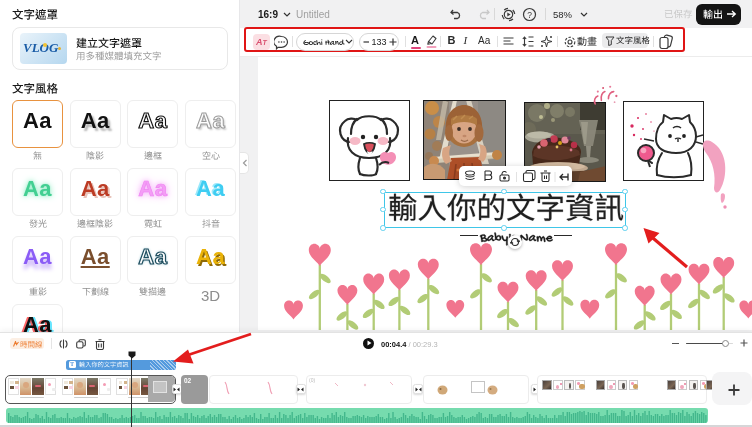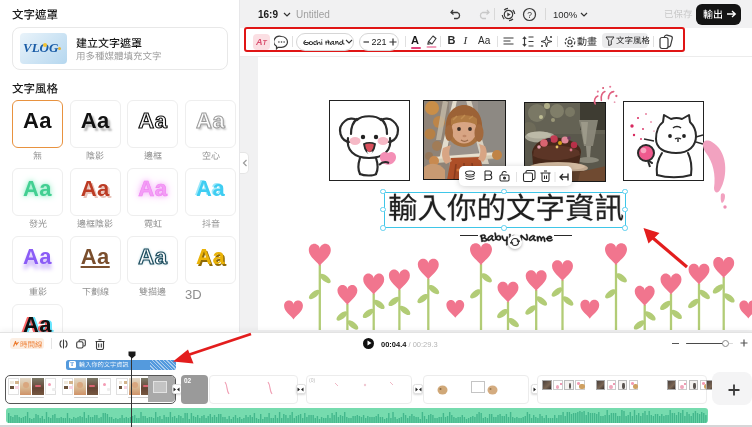--- a/index.html
+++ b/index.html
@@ -24,21 +24,21 @@
 <svg class="abs" style="left:501px;top:7px" width="15" height="15">
 <circle cx="7.5" cy="7.5" r="4.2" stroke="#3a3a3a" stroke-width="1.2" fill="none"></circle>
 <path d="M6.3 5.6 L9.6 7.5 L6.3 9.4 Z" fill="#3a3a3a"></path>
 <path d="M3.2 3 A6.2 6.2 0 0 1 7 1.3 M11.8 3 A6.2 6.2 0 0 1 13.7 7 M12 12 A6.2 6.2 0 0 1 8 13.7 M3.2 12 A6.2 6.2 0 0 1 1.3 8" stroke="#3a3a3a" stroke-width="1.2" fill="none"></path>
 </svg>
 <svg class="abs" style="left:522px;top:7px" width="15" height="15">
       <circle cx="7.5" cy="7.5" r="6" stroke="#3a3a3a" stroke-width="1.2" fill="none"></circle>
       <text x="7.5" y="10.6" font-size="8.5" font-family="Liberation Sans" fill="#3a3a3a" text-anchor="middle">?</text>
     </svg>
 <div class="abs" style="left:545px;top:8px;width:1px;height:12px;background:#d8d8d8"></div>
-<div class="abs" style="left:553px;top:9px;font-size:9.5px;color:#2a2a2a">100%</div>
+<div class="abs" style="left:553px;top:9px;font-size:9.5px;color:#2a2a2a">58%</div>
 <svg class="abs" style="left:580px;top:12px" width="8" height="6">
       <path d="M1 1 L4 4 L7 1" stroke="#333" stroke-width="1.2" fill="none"></path>
     </svg>
 <svg style="position:absolute;left:664.0px;top:7.3px;overflow:visible" width="30" height="14" viewBox="0 -10.5 30 14">
       <path d="M0.9 -7.4V-6.7H7.1V-4.2H2.1V-5.7H1.4V-1.0C1.4 0.2 1.9 0.5 3.4 0.5C3.8 0.5 6.6 0.5 7.0 0.5C8.5 0.5 8.9 -0.0 9.0 -1.8C8.8 -1.8 8.5 -1.9 8.3 -2.1C8.2 -0.5 8.0 -0.2 7.0 -0.2C6.3 -0.2 3.9 -0.2 3.4 -0.2C2.3 -0.2 2.1 -0.4 2.1 -1.0V-3.5H7.1V-3.0H7.8V-7.4Z M13.8 -6.9H17.3V-5.1H13.8ZM13.9 -2.3C13.5 -1.5 12.9 -0.7 12.3 -0.1C12.5 -0.0 12.8 0.2 12.9 0.3C13.4 -0.3 14.1 -1.2 14.5 -2.1ZM16.4 -2.0C17.0 -1.3 17.7 -0.4 18.0 0.2L18.6 -0.1C18.3 -0.7 17.6 -1.6 17.0 -2.3ZM13.1 -7.5V-4.5H15.2V-3.4H12.4V-2.7H15.2V0.8H15.9V-2.7H18.6V-3.4H15.9V-4.5H18.0V-7.5ZM12.1 -8.0C11.6 -6.5 10.7 -5.1 9.7 -4.2C9.8 -4.0 10.1 -3.6 10.1 -3.5C10.5 -3.8 10.8 -4.2 11.1 -4.7V0.7H11.8V-5.7C12.2 -6.4 12.5 -7.0 12.8 -7.7Z M24.8 -3.3V-2.5H22.2V-1.9H24.8V-0.1C24.8 0.0 24.8 0.1 24.6 0.1C24.5 0.1 23.9 0.1 23.3 0.1C23.4 0.3 23.4 0.6 23.5 0.8C24.3 0.8 24.8 0.8 25.1 0.6C25.5 0.5 25.5 0.3 25.5 -0.1V-1.9H28.1V-2.5H25.5V-3.1C26.2 -3.5 27.0 -4.1 27.5 -4.7L27.0 -5.0L26.9 -5.0H23.0V-4.3H26.2C25.8 -4.0 25.3 -3.6 24.8 -3.3ZM22.7 -8.0C22.5 -7.6 22.4 -7.2 22.2 -6.7H19.6V-6.1H22.0C21.3 -4.7 20.5 -3.5 19.3 -2.7C19.4 -2.5 19.6 -2.2 19.7 -2.1C20.1 -2.3 20.4 -2.7 20.8 -3.0V0.7H21.5V-3.9C22.0 -4.6 22.4 -5.3 22.7 -6.1H27.9V-6.7H23.0C23.2 -7.1 23.3 -7.4 23.4 -7.8Z" fill="#c6c6c6"></path>
     </svg>
 <div class="abs" style="left:696px;top:3.5px;width:45px;height:21px;background:#141414;border-radius:6px"></div>
 <svg style="position:absolute;left:703.0px;top:6.6px;overflow:visible" width="22" height="15" viewBox="0 -11.0 22 15">
       <path d="M7.5 -4.5V-0.9H8.1V-4.5ZM8.6 -4.9V-0.1C8.6 0.0 8.6 0.0 8.5 0.0C8.4 0.0 8.0 0.0 7.5 0.0C7.6 0.2 7.7 0.5 7.8 0.7C8.3 0.7 8.7 0.7 9.0 0.6C9.3 0.5 9.3 0.3 9.3 -0.1V-4.9ZM6.8 -8.5C6.2 -7.4 5.2 -6.4 4.1 -5.9C4.3 -5.7 4.6 -5.4 4.7 -5.2C5.0 -5.4 5.3 -5.6 5.6 -5.9V-5.4H8.3V-5.9C8.6 -5.7 8.9 -5.5 9.2 -5.3C9.3 -5.5 9.5 -5.8 9.8 -6.0C8.8 -6.4 8.0 -7.0 7.4 -7.9L7.5 -8.2ZM5.9 -6.1C6.3 -6.4 6.6 -6.8 7.0 -7.3C7.3 -6.8 7.7 -6.4 8.1 -6.1ZM6.3 -2.6V-1.8H5.2L5.2 -2.5V-2.6ZM6.3 -3.3H5.2V-4.0H6.3ZM4.5 -4.7V-2.6C4.5 -1.7 4.5 -0.5 4.0 0.4C4.1 0.5 4.4 0.7 4.6 0.8C4.9 0.3 5.1 -0.4 5.2 -1.1H6.3V-0.1C6.3 0.0 6.3 0.1 6.2 0.1C6.1 0.1 5.8 0.1 5.5 0.1C5.6 0.2 5.7 0.6 5.7 0.8C6.2 0.8 6.5 0.7 6.7 0.6C6.9 0.5 7.0 0.3 7.0 -0.1V-4.7ZM0.7 -5.9V-2.3H1.9V-1.6H0.4V-0.8H1.9V0.8H2.8V-0.8H4.2V-1.6H2.8V-2.3H4.0V-5.9H2.7V-6.6H4.2V-7.4H2.7V-8.4H1.9V-7.4H0.5V-6.6H1.9V-5.9ZM1.4 -3.8H2.0V-3.0H1.4ZM2.7 -3.8H3.3V-3.0H2.7ZM1.4 -5.3H2.0V-4.5H1.4ZM2.7 -5.3H3.3V-4.5H2.7Z M11.0 -3.4V0.3H18.0V0.8H19.0V-3.4H18.0V-0.7H15.5V-4.0H18.6V-7.6H17.6V-4.9H15.5V-8.4H14.4V-4.9H12.4V-7.6H11.4V-4.0H14.4V-0.7H12.0V-3.4Z" fill="#ffffff"></path>
     </svg>
@@ -60,21 +60,21 @@
 <svg style="position:absolute;left:303.0px;top:35.1px;overflow:visible" width="43" height="13" viewBox="0 -9.7 43 13">
       <path d="M2.1 -4.4Q2.2 -4.5 2.3 -4.5Q2.4 -4.5 2.5 -4.5Q2.6 -4.5 2.7 -4.5Q2.8 -4.5 2.8 -4.4Q2.9 -4.4 2.9 -4.3Q3.0 -4.2 3.0 -4.1Q3.0 -4.1 2.9 -4.0Q2.8 -3.9 2.7 -3.8Q2.5 -3.7 2.4 -3.6Q2.2 -3.5 2.1 -3.4Q2.0 -3.4 1.9 -3.3Q1.8 -3.2 1.8 -3.2Q1.7 -3.1 1.5 -2.9Q1.4 -2.8 1.4 -2.7Q1.3 -2.5 1.2 -2.4Q1.2 -2.3 1.2 -2.2Q1.2 -2.1 1.2 -2.1Q1.3 -2.1 1.3 -2.1Q1.4 -2.1 1.5 -2.1Q1.7 -2.3 2.0 -2.4Q2.3 -2.5 2.6 -2.6Q2.9 -2.7 3.2 -2.7Q3.5 -2.7 3.8 -2.7Q4.2 -2.7 4.6 -2.6Q5.0 -2.5 5.2 -2.4Q5.5 -2.2 5.6 -2.0Q5.8 -1.7 5.8 -1.4Q5.8 -1.1 5.6 -0.8Q5.4 -0.5 5.1 -0.3Q4.8 -0.1 4.3 0.1Q3.9 0.2 3.4 0.2Q2.7 0.2 2.2 0.1Q1.6 -0.1 1.2 -0.3Q0.8 -0.6 0.6 -0.9Q0.3 -1.3 0.3 -1.7Q0.3 -2.1 0.5 -2.5Q0.6 -2.9 0.8 -3.2Q1.0 -3.6 1.4 -3.9Q1.7 -4.2 2.1 -4.4ZM4.9 -1.3Q4.9 -1.4 4.8 -1.5Q4.7 -1.7 4.6 -1.7Q4.4 -1.8 4.2 -1.9Q3.9 -1.9 3.7 -1.9Q3.1 -1.9 2.6 -1.8Q2.1 -1.6 1.6 -1.4Q1.5 -1.3 1.5 -1.2Q1.5 -1.1 1.6 -1.0Q1.7 -1.0 1.8 -0.9Q2.0 -0.8 2.1 -0.8Q2.3 -0.7 2.5 -0.7Q2.7 -0.6 2.9 -0.6Q3.1 -0.6 3.4 -0.6Q3.7 -0.6 4.0 -0.6Q4.3 -0.7 4.5 -0.8Q4.7 -0.9 4.8 -1.0Q4.9 -1.1 4.9 -1.3Z M6.0 -1.4Q6.0 -1.5 6.0 -1.6Q6.0 -1.7 6.0 -1.8Q6.0 -1.9 5.9 -1.9Q5.9 -1.9 5.8 -2.0Q5.7 -2.0 5.7 -2.1Q5.6 -2.2 5.6 -2.3Q5.6 -2.4 5.6 -2.5Q5.7 -2.6 5.8 -2.7Q6.1 -2.9 6.3 -3.0Q6.6 -3.2 6.9 -3.3Q7.2 -3.4 7.4 -3.4Q7.7 -3.5 7.9 -3.5Q8.3 -3.5 8.7 -3.3Q9.1 -3.2 9.3 -2.9Q9.6 -2.7 9.8 -2.3Q9.9 -2.0 9.9 -1.6Q9.9 -1.2 9.8 -0.8Q9.6 -0.5 9.3 -0.2Q9.0 0.1 8.7 0.2Q8.3 0.4 7.9 0.4Q7.5 0.4 7.1 0.3Q6.8 0.1 6.5 -0.1Q6.2 -0.4 6.1 -0.7Q6.0 -1.0 6.0 -1.4ZM8.0 -0.4Q8.1 -0.4 8.3 -0.5Q8.5 -0.5 8.7 -0.7Q8.8 -0.8 8.9 -1.0Q9.1 -1.2 9.1 -1.5Q9.1 -1.7 9.0 -1.9Q8.9 -2.2 8.7 -2.3Q8.5 -2.5 8.3 -2.6Q8.1 -2.7 7.8 -2.7Q7.3 -2.7 7.1 -2.4Q6.8 -2.2 6.8 -1.7Q6.8 -1.4 6.9 -1.2Q7.0 -0.9 7.2 -0.7Q7.3 -0.6 7.5 -0.5Q7.7 -0.4 8.0 -0.4Z M12.0 -3.5Q12.2 -3.5 12.4 -3.5Q12.6 -3.4 12.8 -3.3Q13.0 -3.2 13.1 -3.1Q13.2 -2.9 13.2 -2.8Q13.2 -2.7 13.1 -2.6Q13.1 -2.5 13.0 -2.4Q13.0 -2.4 12.9 -2.3Q12.8 -2.3 12.7 -2.3Q12.6 -2.3 12.5 -2.4Q12.4 -2.4 12.3 -2.5Q12.3 -2.6 12.1 -2.7Q12.0 -2.8 11.9 -2.8Q11.7 -2.8 11.6 -2.7Q11.5 -2.6 11.4 -2.5Q11.3 -2.4 11.2 -2.2Q11.2 -2.0 11.2 -1.8Q11.2 -1.2 11.4 -0.9Q11.7 -0.6 12.1 -0.6Q12.3 -0.6 12.4 -0.6Q12.6 -0.7 12.7 -0.8Q12.8 -0.8 12.9 -0.9Q13.0 -1.0 13.1 -1.0Q13.1 -1.0 13.2 -0.9Q13.2 -0.9 13.3 -0.9Q13.3 -0.8 13.3 -0.8Q13.4 -0.7 13.4 -0.6Q13.4 -0.5 13.2 -0.3Q13.1 -0.2 12.9 -0.1Q12.6 0.1 12.4 0.1Q12.1 0.2 11.9 0.2Q11.5 0.2 11.2 0.1Q10.9 -0.1 10.7 -0.3Q10.5 -0.5 10.4 -0.8Q10.3 -1.2 10.3 -1.6Q10.3 -2.0 10.4 -2.4Q10.6 -2.7 10.8 -3.0Q11.0 -3.2 11.3 -3.4Q11.6 -3.5 12.0 -3.5Z M13.3 -4.1Q13.3 -4.6 13.9 -4.6Q14.1 -4.6 14.1 -4.5Q14.2 -4.5 14.2 -4.4Q14.3 -4.1 14.3 -3.9Q14.3 -3.6 14.3 -3.3Q14.4 -3.0 14.4 -2.6Q14.4 -2.1 14.5 -1.6Q14.5 -1.5 14.5 -1.5Q14.5 -1.4 14.5 -1.4Q14.6 -1.4 14.6 -1.5Q14.8 -1.8 14.9 -2.1Q15.1 -2.4 15.3 -2.5Q15.5 -2.7 15.8 -2.8Q16.0 -2.9 16.2 -2.9Q16.5 -2.9 16.8 -2.7Q17.1 -2.5 17.2 -2.2Q17.4 -1.9 17.5 -1.4Q17.6 -0.9 17.6 -0.4Q17.6 -0.2 17.6 -0.1Q17.6 0.0 17.5 0.1Q17.5 0.1 17.4 0.2Q17.3 0.2 17.1 0.2Q16.9 0.2 16.8 0.1Q16.7 0.0 16.7 -0.1Q16.7 -0.5 16.7 -0.9Q16.6 -1.3 16.5 -1.5Q16.4 -1.8 16.3 -2.0Q16.2 -2.1 16.0 -2.1Q15.7 -2.1 15.4 -1.6Q15.1 -1.0 14.7 0.0Q14.7 0.1 14.6 0.2Q14.6 0.3 14.5 0.3Q14.5 0.3 14.4 0.4Q14.3 0.4 14.2 0.4Q14.0 0.4 13.9 0.3Q13.8 0.2 13.8 0.0Q13.7 -0.7 13.7 -1.4Q13.6 -2.1 13.5 -2.7Q13.5 -3.2 13.4 -3.6Q13.3 -4.0 13.3 -4.1Z M18.8 -4.4Q18.7 -4.4 18.6 -4.4Q18.5 -4.5 18.4 -4.5Q18.3 -4.6 18.3 -4.7Q18.2 -4.8 18.2 -4.9Q18.2 -5.1 18.4 -5.2Q18.5 -5.3 18.8 -5.3Q18.9 -5.3 19.0 -5.2Q19.1 -5.2 19.2 -5.1Q19.2 -5.1 19.3 -5.0Q19.3 -4.9 19.3 -4.8Q19.3 -4.6 19.2 -4.5Q19.1 -4.4 18.8 -4.4ZM18.2 -3.1Q18.2 -3.2 18.4 -3.3Q18.5 -3.4 18.7 -3.4Q19.1 -3.4 19.1 -3.1Q19.2 -3.0 19.2 -2.7Q19.2 -2.5 19.2 -2.2Q19.2 -2.0 19.2 -1.7Q19.3 -1.4 19.3 -1.2Q19.3 -0.9 19.3 -0.6Q19.3 -0.4 19.3 -0.2Q19.3 0.0 19.2 0.1Q19.0 0.2 18.7 0.2Q18.6 0.2 18.5 0.2Q18.4 0.1 18.4 0.0Q18.4 -0.6 18.4 -1.1Q18.4 -1.6 18.3 -2.0Q18.3 -2.4 18.3 -2.7Q18.2 -3.0 18.2 -3.1Z M24.9 -3.3Q24.9 -3.3 24.8 -3.4Q24.8 -3.5 24.8 -3.6Q24.8 -3.7 24.7 -3.9Q24.7 -4.0 24.6 -4.2Q24.6 -4.3 24.6 -4.4Q24.6 -4.5 24.6 -4.6Q24.6 -4.7 24.6 -4.8Q24.7 -4.8 24.8 -4.9Q24.9 -4.9 25.0 -4.9Q25.1 -4.9 25.1 -4.9Q25.3 -4.9 25.4 -4.8Q25.5 -4.8 25.5 -4.6Q25.6 -4.5 25.6 -4.3Q25.6 -4.1 25.6 -4.0Q25.7 -3.8 25.7 -3.6Q25.7 -3.5 25.7 -3.4Q25.8 -3.3 25.8 -3.2Q25.9 -3.1 25.9 -3.1Q26.0 -3.1 26.0 -3.1Q26.1 -3.1 26.2 -3.1Q26.3 -3.1 26.4 -3.1Q26.5 -3.1 26.6 -3.1Q26.6 -3.1 26.7 -3.1Q26.7 -3.1 26.8 -3.0Q26.8 -3.0 26.9 -2.9Q26.9 -2.8 26.9 -2.7Q26.9 -2.5 26.8 -2.5Q26.8 -2.4 26.7 -2.4L26.5 -2.3Q26.4 -2.3 26.4 -2.3Q26.3 -2.3 26.2 -2.3Q26.0 -2.3 26.0 -2.1Q26.0 -2.1 26.0 -2.0Q26.1 -1.9 26.1 -1.8Q26.1 -1.6 26.2 -1.4Q26.2 -1.2 26.2 -1.1Q26.2 -0.9 26.3 -0.8Q26.3 -0.6 26.3 -0.6Q26.3 -0.5 26.3 -0.4Q26.4 -0.4 26.4 -0.3Q26.4 -0.2 26.3 -0.2Q26.3 -0.1 26.2 -0.0Q26.1 0.0 26.0 0.0Q25.9 0.1 25.8 0.1Q25.6 0.1 25.6 -0.0Q25.5 -0.1 25.5 -0.2Q25.4 -0.5 25.4 -0.7Q25.3 -0.9 25.3 -1.2Q25.2 -1.4 25.2 -1.6Q25.1 -1.8 25.1 -2.0Q25.1 -2.1 25.0 -2.2Q25.0 -2.2 24.9 -2.2Q24.6 -2.2 24.3 -2.2Q24.0 -2.2 23.7 -2.2Q23.6 -2.2 23.6 -2.1Q23.5 -2.0 23.5 -2.0Q23.5 -1.8 23.5 -1.6Q23.5 -1.4 23.5 -1.2Q23.5 -0.9 23.5 -0.7Q23.5 -0.4 23.5 -0.2Q23.5 -0.1 23.5 -0.0Q23.4 0.0 23.3 0.0Q23.3 0.1 23.2 0.1Q23.1 0.1 23.0 0.1Q22.8 0.1 22.7 0.0Q22.6 -0.0 22.6 -0.2Q22.6 -0.4 22.6 -0.7Q22.6 -0.9 22.6 -1.2Q22.6 -1.4 22.6 -1.6Q22.6 -1.7 22.6 -1.9Q22.6 -2.0 22.6 -2.0Q22.6 -2.1 22.5 -2.1Q22.5 -2.1 22.4 -2.2Q22.3 -2.2 22.3 -2.2Q22.2 -2.3 22.2 -2.4Q22.2 -2.5 22.2 -2.6Q22.2 -2.7 22.2 -2.7Q22.2 -2.8 22.3 -2.8Q22.3 -2.9 22.4 -2.9Q22.4 -2.9 22.5 -2.9Q22.5 -3.0 22.6 -3.0Q22.6 -3.0 22.6 -3.1Q22.6 -3.2 22.6 -3.3Q22.6 -3.3 22.6 -3.4Q22.6 -3.5 22.6 -3.5Q22.6 -3.6 22.6 -3.6Q22.6 -3.7 22.6 -3.8Q22.6 -3.9 22.7 -3.9Q22.8 -4.0 22.8 -4.0Q22.9 -4.0 23.0 -4.0Q23.2 -4.0 23.3 -3.9Q23.4 -3.8 23.5 -3.6L23.5 -3.2Q23.5 -3.1 23.5 -3.0Q23.6 -3.0 23.7 -3.0L24.7 -3.0Q24.8 -3.0 24.8 -3.1Q24.9 -3.1 24.9 -3.3Z M29.9 -3.8Q30.1 -3.8 30.4 -3.7Q30.6 -3.6 30.7 -3.5Q30.9 -3.4 31.0 -3.2Q31.1 -3.0 31.1 -2.8Q31.1 -2.7 31.1 -2.6Q31.0 -2.5 31.0 -2.5Q30.9 -2.4 30.8 -2.4Q30.7 -2.3 30.6 -2.3Q30.6 -2.3 30.6 -2.3Q30.6 -2.3 30.6 -2.3Q30.6 -2.3 30.6 -2.3L30.6 -2.0Q30.6 -1.3 30.8 -1.1Q30.9 -0.8 31.2 -0.8Q31.3 -0.8 31.3 -0.8Q31.4 -0.8 31.5 -0.8Q31.5 -0.9 31.6 -0.9Q31.7 -0.9 31.7 -0.9Q31.8 -0.9 31.9 -0.8Q32.0 -0.7 32.0 -0.6Q32.0 -0.5 31.9 -0.4Q31.8 -0.2 31.6 -0.1Q31.5 -0.1 31.3 0.0Q31.1 0.1 30.9 0.1Q30.6 0.1 30.3 -0.2Q30.1 -0.5 29.9 -1.0Q29.9 -1.1 29.9 -1.1Q29.8 -1.1 29.8 -1.1Q29.4 -0.5 28.9 -0.3Q28.4 0.0 27.9 0.0Q27.7 0.0 27.5 -0.0Q27.4 -0.1 27.2 -0.2Q27.1 -0.3 27.1 -0.5Q27.0 -0.7 27.0 -0.9Q27.0 -1.2 27.1 -1.5Q27.2 -1.8 27.5 -2.2Q27.7 -2.5 28.0 -2.8Q28.3 -3.1 28.6 -3.3Q28.9 -3.5 29.3 -3.6Q29.6 -3.8 29.9 -3.8ZM29.8 -2.3Q29.8 -2.4 29.9 -2.5Q30.0 -2.5 30.1 -2.6Q30.2 -2.6 30.2 -2.6Q30.2 -2.7 30.2 -2.7Q30.1 -2.8 30.0 -2.9Q29.9 -3.0 29.7 -3.0Q29.6 -3.0 29.4 -2.9Q29.2 -2.8 29.0 -2.6Q28.8 -2.5 28.6 -2.3Q28.4 -2.1 28.2 -1.9Q28.1 -1.7 28.0 -1.5Q27.9 -1.2 27.9 -1.1Q27.9 -0.9 27.9 -0.9Q28.0 -0.8 28.2 -0.8Q28.5 -0.8 28.9 -1.1Q29.3 -1.5 29.8 -2.3Z M32.2 -3.5Q32.2 -3.5 32.2 -3.6Q32.3 -3.7 32.4 -3.7Q32.5 -3.8 32.6 -3.8Q32.7 -3.8 32.8 -3.8Q32.9 -3.8 32.9 -3.8Q33.0 -3.8 33.0 -3.7Q33.0 -3.6 33.1 -3.4Q33.1 -3.2 33.1 -2.9Q33.1 -2.8 33.1 -2.8Q33.2 -2.8 33.2 -2.8Q33.2 -2.8 33.3 -2.9Q33.6 -3.8 34.2 -3.8Q34.4 -3.8 34.7 -3.6Q34.9 -3.5 35.1 -3.1Q35.3 -2.7 35.5 -2.0Q35.6 -1.4 35.8 -0.5Q35.8 -0.4 35.8 -0.4Q35.8 -0.4 35.8 -0.3Q35.8 -0.2 35.8 -0.1Q35.7 -0.1 35.7 -0.0Q35.6 0.0 35.5 0.0Q35.4 0.1 35.3 0.1Q35.1 0.1 35.1 0.0Q35.0 -0.0 35.0 -0.1Q34.8 -0.8 34.7 -1.3Q34.6 -1.8 34.5 -2.1Q34.4 -2.5 34.3 -2.7Q34.1 -2.8 34.0 -2.8Q33.9 -2.8 33.8 -2.7Q33.7 -2.6 33.6 -2.3Q33.5 -2.0 33.5 -1.5Q33.4 -1.1 33.3 -0.4Q33.3 -0.3 33.1 -0.2Q33.0 -0.1 32.8 -0.1Q32.6 -0.1 32.5 -0.1Q32.4 -0.2 32.4 -0.3Q32.4 -1.2 32.3 -1.8Q32.3 -2.3 32.3 -2.7Q32.2 -3.0 32.2 -3.2Q32.2 -3.4 32.2 -3.5Z M39.1 -3.1Q39.2 -3.1 39.2 -3.1Q39.3 -3.1 39.3 -3.3V-4.6Q39.3 -4.8 39.4 -5.0Q39.5 -5.1 39.8 -5.1Q40.1 -5.1 40.2 -5.0Q40.3 -4.8 40.3 -4.6Q40.3 -4.5 40.3 -4.3Q40.3 -4.1 40.2 -3.8Q40.2 -3.6 40.2 -3.3Q40.2 -3.0 40.2 -2.7Q40.2 -2.3 40.3 -1.9Q40.3 -1.6 40.4 -1.4Q40.5 -1.2 40.7 -1.1Q40.9 -1.0 41.0 -1.0Q41.2 -1.0 41.2 -1.0Q41.3 -1.1 41.5 -1.1Q41.5 -1.1 41.6 -1.0Q41.7 -0.9 41.7 -0.8Q41.7 -0.6 41.6 -0.5Q41.5 -0.4 41.4 -0.4Q41.3 -0.3 41.1 -0.3Q41.0 -0.2 40.8 -0.2Q40.5 -0.2 40.2 -0.4Q39.9 -0.7 39.7 -1.1Q39.7 -1.2 39.7 -1.2Q39.7 -1.2 39.6 -1.1Q39.5 -0.8 39.3 -0.5Q39.2 -0.3 38.9 -0.1Q38.7 0.1 38.4 0.2Q38.1 0.3 37.7 0.3Q37.4 0.3 37.1 0.1Q36.8 0.0 36.6 -0.2Q36.4 -0.4 36.3 -0.7Q36.2 -0.9 36.2 -1.3Q36.2 -1.7 36.4 -2.0Q36.5 -2.4 36.8 -2.7Q37.1 -2.9 37.5 -3.1Q37.9 -3.3 38.3 -3.3Q38.5 -3.3 38.7 -3.2Q38.9 -3.2 39.1 -3.1ZM37.9 -0.5Q38.2 -0.5 38.4 -0.6Q38.5 -0.7 38.7 -0.9Q38.8 -1.1 38.9 -1.3Q39.0 -1.5 39.1 -1.6Q39.2 -1.8 39.2 -2.0Q39.2 -2.1 39.2 -2.2Q39.2 -2.2 39.2 -2.3Q39.2 -2.3 39.1 -2.3Q39.0 -2.4 38.9 -2.4Q38.8 -2.4 38.6 -2.4Q38.5 -2.5 38.4 -2.5Q38.3 -2.5 38.2 -2.5Q38.0 -2.5 37.7 -2.4Q37.5 -2.3 37.4 -2.2Q37.2 -2.0 37.2 -1.8Q37.1 -1.6 37.1 -1.4Q37.1 -1.2 37.1 -1.0Q37.2 -0.9 37.3 -0.8Q37.4 -0.6 37.6 -0.6Q37.7 -0.5 37.9 -0.5Z" fill="#1a1a1a"></path>
     </svg>
 <svg class="abs" style="left:345px;top:39px" width="8" height="6">
       <path d="M1 1 L4 4 L7 1" stroke="#333" stroke-width="1.1" fill="none"></path>
     </svg>
 <div class="abs" style="left:358.5px;top:33px;width:40px;height:17.5px;border:1px solid #d6d6d6;border-radius:9px"></div>
 <svg class="abs" style="left:363px;top:41px" width="7" height="2">
       <path d="M0.5 1 H6" stroke="#333" stroke-width="1.2"></path>
     </svg>
-<div class="abs" style="left:371.5px;top:37px;font-size:9px;color:#1a1a1a">221</div>
+<div class="abs" style="left:371.5px;top:37px;font-size:9px;color:#1a1a1a">133</div>
 <svg class="abs" style="left:389px;top:38px" width="8" height="8">
       <path d="M4 0.5 V7.5 M0.5 4 H7.5" stroke="#333" stroke-width="1.2"></path>
     </svg>
 <div class="abs" style="left:405px;top:36px;width:1px;height:11px;background:#e0e0e0"></div>
 <div class="abs" style="left:411px;top:33.5px;font-size:11px;font-weight:700;color:#1a1a1a">A</div>
 <div class="abs" style="left:410.5px;top:46.5px;width:10px;height:2px;background:#e0457b;border-radius:1px"></div>
 <svg class="abs" style="left:425px;top:33px" width="13" height="16">
       <path d="M3.5 8.5 L8 3 L11 5.5 L7 11 Z M3.5 8.5 L2.8 11.2 L5.6 10.8" stroke="#3a3a3a" stroke-width="1.1" fill="none" stroke-linejoin="round"></path>
       <rect x="1.5" y="13" width="10" height="2" rx="1" fill="#f2a0bb"></rect>
     </svg>
@@ -198,21 +198,21 @@
     </svg>
 <svg style="position:absolute;left:28.5px;top:285.1px;overflow:visible" width="20" height="14" viewBox="0 -9.9 20 14">
       <path d="M1.4 -4.9V-2.1H4.1V-1.4H1.1V-0.9H4.1V-0.1H0.5V0.4H8.5V-0.1H4.8V-0.9H8.0V-1.4H4.8V-2.1H7.6V-4.9H4.8V-5.4H8.5V-6.0H4.8V-6.7C5.9 -6.7 6.8 -6.8 7.6 -7.0L7.3 -7.5C5.8 -7.3 3.3 -7.1 1.2 -7.0C1.3 -6.9 1.3 -6.7 1.3 -6.5C2.2 -6.5 3.2 -6.6 4.1 -6.6V-6.0H0.5V-5.4H4.1V-4.9ZM2.1 -3.2H4.1V-2.6H2.1ZM4.8 -3.2H6.9V-2.6H4.8ZM2.1 -4.4H4.1V-3.7H2.1ZM4.8 -4.4H6.9V-3.7H4.8Z M16.6 -7.4C16.0 -6.7 15.1 -5.9 14.3 -5.5C14.5 -5.3 14.7 -5.1 14.8 -5.0C15.7 -5.5 16.6 -6.3 17.2 -7.1ZM16.9 -4.9C16.3 -4.2 15.2 -3.4 14.3 -2.9C14.5 -2.8 14.7 -2.6 14.8 -2.4C15.8 -3.0 16.8 -3.8 17.5 -4.7ZM17.0 -2.3C16.4 -1.3 15.3 -0.4 14.1 0.2C14.2 0.3 14.4 0.5 14.5 0.7C15.8 0.1 17.0 -1.0 17.7 -2.1ZM10.7 -2.7H13.3V-2.0H10.7ZM12.8 -1.1C13.1 -0.7 13.4 -0.1 13.6 0.3L14.1 0.0C13.9 -0.3 13.6 -0.9 13.2 -1.3ZM10.6 -5.8H13.4V-5.2H10.6ZM10.6 -6.8H13.4V-6.2H10.6ZM10.0 -7.2V-4.8H14.0V-7.2ZM10.4 -1.3C10.2 -0.8 9.9 -0.3 9.5 0.0C9.6 0.1 9.9 0.3 10.0 0.4C10.3 0.0 10.7 -0.6 11.0 -1.1ZM11.4 -4.6C11.5 -4.5 11.6 -4.4 11.6 -4.2H9.5V-3.7H14.3V-4.2H12.4C12.3 -4.4 12.2 -4.6 12.1 -4.8ZM10.0 -3.2V-1.5H11.6V0.0C11.6 0.1 11.6 0.1 11.5 0.1C11.4 0.1 11.1 0.1 10.7 0.1C10.8 0.3 10.9 0.5 10.9 0.7C11.4 0.7 11.8 0.7 12.0 0.6C12.2 0.5 12.3 0.3 12.3 0.0V-1.5H13.9V-3.2Z" fill="#8d8d8d"></path>
     </svg>
 <svg style="position:absolute;left:81.7px;top:285.1px;overflow:visible" width="29" height="14" viewBox="0 -9.9 29 14">
       <path d="M0.5 -6.9V-6.2H4.0V0.7H4.7V-4.1C5.7 -3.5 6.9 -2.8 7.6 -2.2L8.0 -2.9C7.3 -3.4 5.9 -4.2 4.8 -4.7L4.7 -4.6V-6.2H8.5V-6.9Z M14.9 -6.5V-1.5H15.5V-6.5ZM16.6 -7.4V-0.1C16.6 0.0 16.6 0.1 16.4 0.1C16.3 0.1 15.8 0.1 15.3 0.1C15.4 0.3 15.5 0.5 15.5 0.7C16.2 0.7 16.6 0.7 16.9 0.6C17.2 0.5 17.3 0.3 17.3 -0.1V-7.4ZM9.4 -0.0 9.4 0.5C10.7 0.4 12.7 0.3 14.5 0.2L14.6 -0.3C12.6 -0.2 10.6 -0.1 9.4 -0.0ZM10.0 -2.6V-0.6H14.0V-2.6ZM10.0 -7.0V-6.6H11.6V-6.1H9.4V-5.6H11.6V-5.1H9.9V-4.7H11.6V-4.3H9.9V-3.9H11.6V-3.5H9.4V-3.0H14.5V-3.5H12.2V-3.9H14.1V-4.3H12.2V-4.7H14.0V-5.6H14.6V-6.1H14.0V-7.0H12.2V-7.6H11.6V-7.0ZM12.2 -5.6H13.4V-5.1H12.2ZM12.2 -6.1V-6.6H13.4V-6.1ZM10.5 -1.4H11.7V-1.0H10.5ZM12.3 -1.4H13.4V-1.0H12.3ZM10.5 -2.2H11.7V-1.8H10.5ZM12.3 -2.2H13.4V-1.8H12.3Z M22.7 -4.8H25.5V-4.0H22.7ZM22.7 -6.1H25.5V-5.3H22.7ZM19.6 -1.7C19.7 -1.1 19.8 -0.3 19.8 0.2L20.4 0.1C20.3 -0.4 20.2 -1.2 20.1 -1.8ZM18.8 -1.8C18.7 -1.0 18.5 -0.2 18.3 0.4C18.5 0.4 18.7 0.5 18.8 0.6C19.0 -0.0 19.2 -0.9 19.3 -1.7ZM20.5 -1.9C20.6 -1.4 20.8 -0.8 20.9 -0.4L21.4 -0.5C21.3 -0.9 21.1 -1.5 20.9 -2.0ZM26.0 -3.1C25.7 -2.8 25.3 -2.4 24.9 -2.1C24.8 -2.4 24.6 -2.8 24.5 -3.1V-3.4H26.2V-6.6H24.1L24.5 -7.4L23.8 -7.6C23.7 -7.3 23.6 -6.9 23.5 -6.6H22.1V-3.4H23.9V-0.0C23.9 0.1 23.9 0.1 23.7 0.1C23.6 0.1 23.2 0.1 22.8 0.1C22.9 0.3 23.0 0.5 23.0 0.7C23.6 0.7 24.0 0.7 24.2 0.6C24.5 0.5 24.5 0.3 24.5 -0.0V-1.7C24.9 -0.8 25.5 -0.1 26.2 0.3C26.3 0.2 26.5 -0.1 26.7 -0.2C26.1 -0.5 25.6 -1.0 25.2 -1.6C25.6 -1.9 26.1 -2.3 26.5 -2.7ZM21.7 -2.7V-2.1H22.9C22.6 -1.2 22.0 -0.5 21.3 -0.2C21.4 -0.1 21.6 0.1 21.6 0.3C22.6 -0.2 23.3 -1.2 23.7 -2.6L23.3 -2.7L23.2 -2.7ZM18.6 -2.2C18.8 -2.2 19.0 -2.3 20.8 -2.6L20.9 -2.1L21.5 -2.2C21.4 -2.7 21.2 -3.5 21.0 -4.1L20.4 -4.0C20.5 -3.7 20.6 -3.4 20.7 -3.1L19.4 -2.9C20.1 -3.8 20.8 -4.8 21.4 -5.9L20.8 -6.2C20.6 -5.8 20.4 -5.4 20.2 -5.0L19.2 -4.9C19.7 -5.6 20.2 -6.5 20.6 -7.3L20.0 -7.6C19.6 -6.6 19.0 -5.6 18.8 -5.3C18.6 -5.0 18.5 -4.9 18.3 -4.8C18.4 -4.6 18.5 -4.3 18.5 -4.2C18.7 -4.2 18.9 -4.3 19.8 -4.4C19.5 -3.9 19.2 -3.6 19.0 -3.4C18.8 -3.1 18.6 -2.8 18.4 -2.8C18.4 -2.6 18.6 -2.3 18.6 -2.2Z" fill="#8d8d8d"></path>
     </svg>
 <svg style="position:absolute;left:139.4px;top:285.1px;overflow:visible" width="29" height="14" viewBox="0 -9.9 29 14">
       <path d="M2.7 -5.1V-4.6H1.7V-5.1ZM2.7 -5.5H1.7V-6.1H2.7ZM2.5 -7.4C2.6 -7.1 2.8 -6.8 2.9 -6.5H1.8C2.0 -6.8 2.1 -7.1 2.2 -7.4L1.7 -7.6C1.4 -6.7 0.9 -5.9 0.3 -5.3C0.4 -5.2 0.6 -5.0 0.7 -4.9C0.8 -5.0 1.0 -5.2 1.1 -5.4V-3.1H4.5V-3.6H3.3V-4.1H4.2V-4.6H3.3V-5.1H4.2V-5.2C4.3 -5.1 4.5 -4.9 4.5 -4.8C4.7 -5.0 4.9 -5.2 5.0 -5.4V-3.1H8.5V-3.6H7.1V-4.1H8.2V-4.6H7.1V-5.1H8.2V-5.5H7.1V-6.1H8.4V-6.5H7.4C7.3 -6.8 7.1 -7.2 6.9 -7.5L6.3 -7.3C6.5 -7.1 6.6 -6.8 6.7 -6.5H5.7C5.8 -6.8 5.9 -7.1 6.1 -7.4L5.5 -7.6C5.2 -6.7 4.7 -5.9 4.2 -5.3V-5.5H3.3V-6.1H4.4V-6.5H3.5C3.4 -6.8 3.2 -7.2 3.0 -7.5ZM2.7 -4.1V-3.6H1.7V-4.1ZM6.6 -5.1V-4.6H5.6V-5.1ZM6.6 -5.5H5.6V-6.1H6.6ZM6.6 -4.1V-3.6H5.6V-4.1ZM6.5 -2.0C6.0 -1.5 5.4 -1.2 4.7 -0.9C3.9 -1.2 3.3 -1.5 2.8 -2.0ZM0.9 -2.6V-2.0H2.1L2.0 -2.0C2.5 -1.4 3.1 -0.9 3.8 -0.5C2.8 -0.2 1.6 0.0 0.4 0.1C0.5 0.3 0.7 0.5 0.7 0.7C2.0 0.6 3.4 0.3 4.6 -0.2C5.7 0.2 6.8 0.5 8.1 0.6C8.2 0.4 8.4 0.2 8.5 0.0C7.5 -0.1 6.4 -0.3 5.5 -0.6C6.4 -1.0 7.1 -1.6 7.6 -2.3L7.1 -2.6L7.0 -2.6Z M13.2 -1.9H14.6V-0.4H13.2ZM13.2 -2.5V-3.8H14.6V-2.5ZM16.6 -1.9V-0.4H15.2V-1.9ZM16.6 -2.5H15.2V-3.8H16.6ZM12.6 -4.4V0.7H13.2V0.2H16.6V0.7H17.3V-4.4ZM10.6 -7.6V-5.8H9.4V-5.1H10.6V-3.1C10.1 -3.0 9.6 -2.9 9.3 -2.8L9.4 -2.1L10.6 -2.5V-0.1C10.6 0.1 10.6 0.1 10.5 0.1C10.3 0.1 10.0 0.1 9.6 0.1C9.6 0.3 9.7 0.6 9.8 0.7C10.4 0.7 10.7 0.7 11.0 0.6C11.2 0.5 11.3 0.3 11.3 -0.1V-2.7L12.4 -3.0L12.3 -3.6L11.3 -3.3V-5.1H12.3V-5.8H11.3V-7.6ZM13.3 -7.6V-6.4H12.2V-5.8H13.3V-4.9H14.0V-5.8H14.7V-6.4H14.0V-7.6ZM15.0 -6.4V-5.8H15.8V-4.9H16.5V-5.8H17.6V-6.4H16.5V-7.6H15.8V-6.4Z M22.0 -6.0H25.1V-5.6H22.0ZM22.0 -5.2H25.1V-4.9H22.0ZM22.0 -6.7H25.1V-6.3H22.0ZM18.7 -7.3C19.1 -6.8 19.6 -6.2 19.8 -5.8L20.3 -6.2C20.1 -6.5 19.7 -7.1 19.3 -7.6ZM20.7 -4.1V-3.2H21.3V-3.7H22.6C22.3 -3.3 21.8 -3.1 20.8 -3.0C20.9 -2.9 21.0 -2.7 21.1 -2.6C22.3 -2.8 22.9 -3.1 23.2 -3.7H24.1V-3.3C24.1 -2.9 24.2 -2.7 24.7 -2.7C24.8 -2.7 25.5 -2.7 25.7 -2.7C25.9 -2.7 26.2 -2.7 26.3 -2.8C26.3 -2.9 26.3 -3.0 26.2 -3.1C26.1 -3.1 25.8 -3.1 25.7 -3.1C25.6 -3.1 25.0 -3.1 24.9 -3.1C24.7 -3.1 24.7 -3.1 24.7 -3.3V-3.7H25.8V-3.3H26.4V-4.1H23.9C23.9 -4.2 23.8 -4.4 23.7 -4.5H25.8V-7.0H23.6C23.7 -7.2 23.8 -7.3 23.9 -7.5L23.2 -7.6C23.1 -7.4 23.0 -7.2 22.9 -7.0H21.3V-4.5H23.0L23.2 -4.1ZM18.6 -2.6C18.6 -2.6 18.9 -2.7 19.1 -2.7H19.9C19.6 -1.3 19.1 -0.3 18.3 0.3C18.4 0.4 18.6 0.6 18.7 0.7C19.2 0.4 19.5 -0.1 19.9 -0.6C20.6 0.4 21.7 0.6 23.5 0.6C24.5 0.6 25.7 0.6 26.5 0.5C26.6 0.3 26.6 0.0 26.7 -0.1C25.8 -0.0 24.5 -0.0 23.6 -0.0C22.6 -0.0 21.9 -0.1 21.3 -0.3C22.1 -0.5 22.5 -0.8 22.8 -1.3H24.9C24.8 -1.0 24.7 -0.8 24.6 -0.7C24.6 -0.7 24.5 -0.7 24.4 -0.7C24.2 -0.7 23.9 -0.7 23.5 -0.7C23.6 -0.6 23.6 -0.4 23.6 -0.3C24.0 -0.3 24.4 -0.3 24.6 -0.3C24.8 -0.3 24.9 -0.3 25.1 -0.4C25.3 -0.6 25.4 -0.9 25.5 -1.5C25.5 -1.5 25.5 -1.7 25.5 -1.7H23.0L23.1 -2.0H26.3V-2.4H23.9C23.8 -2.6 23.7 -2.9 23.6 -3.1L23.0 -2.9L23.3 -2.4H20.9V-2.0H22.5C22.3 -1.4 21.9 -1.0 20.9 -0.7C21.0 -0.6 21.2 -0.4 21.2 -0.3C20.7 -0.4 20.4 -0.7 20.1 -1.2C20.3 -1.8 20.5 -2.4 20.6 -3.1L20.3 -3.2L20.3 -3.2L20.2 -3.2H19.3C19.7 -3.9 20.4 -4.8 20.7 -5.3L20.3 -5.5L20.1 -5.5H18.4V-4.9H19.8C19.4 -4.4 18.9 -3.6 18.7 -3.4C18.6 -3.3 18.4 -3.2 18.3 -3.2C18.4 -3.0 18.5 -2.7 18.6 -2.6Z" fill="#8d8d8d"></path>
     </svg>
-<div class="abs" style="left:185.1px;top:287px;width:51px;text-align:left;font-size:13px;color:#8d8d8d">3D</div>
+<div class="abs" style="left:185.1px;top:287px;width:51px;text-align:center;font-size:15px;color:#8d8d8d">3D</div>
 <div class="abs" style="left:240px;top:57px;width:512px;height:275px;background:#f1f1f2"></div>
 <div class="abs" style="left:258px;top:57px;width:494px;height:273px;background:#fff"></div>
 <div class="abs" style="left:240px;top:152px;width:9px;height:22px;background:#fff;border:1px solid #e5e5e5;border-left:none;border-radius:0 5px 5px 0"></div>
 <svg class="abs" style="left:241.5px;top:159px" width="6" height="8">
       <path d="M4.5 1 L1.5 4 L4.5 7" stroke="#9a9a9a" stroke-width="1.2" fill="none"></path>
     </svg>
 <div class="abs" style="left:329px;top:100px;width:81px;height:81px;background:#fff;border:1.7px solid #222"></div>
 <svg class="abs" style="left:336px;top:108px" width="68" height="70" viewBox="0 0 68 70">
 <g stroke="#2a2a2a" stroke-width="2.2" fill="#fff" stroke-linecap="round" stroke-linejoin="round">
 <path d="M15 34 C4 34 0 20 9 13 C12 10 18 10 21 12 C26 7 40 7 45 12 C48 10 54 10 57 13 C66 20 62 34 51 34" fill="none"></path>

